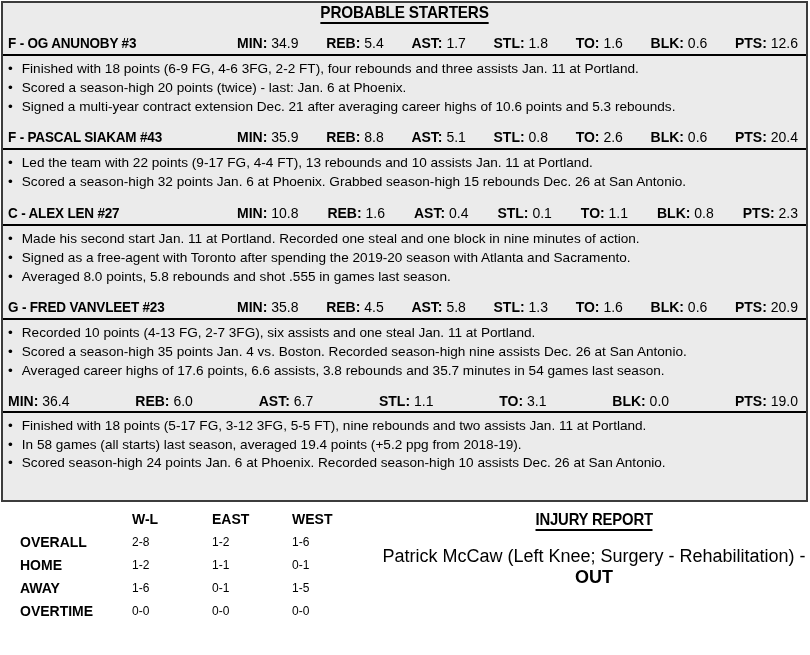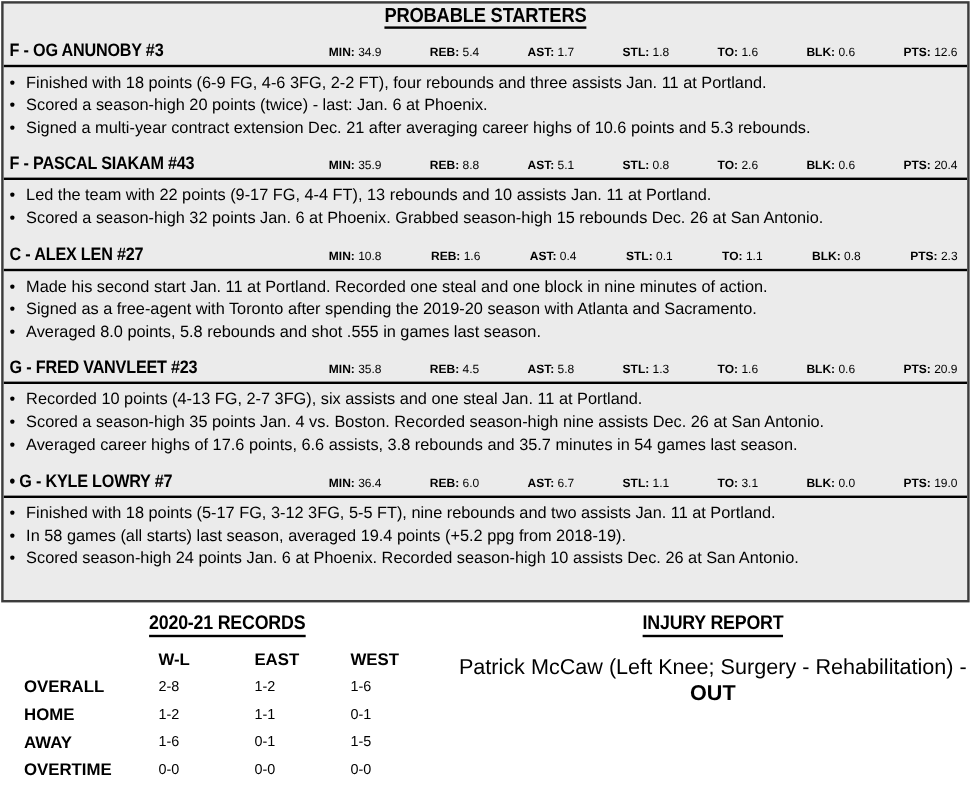--- a/index.html
+++ b/index.html
@@ -31,27 +31,27 @@
     letter-spacing: -0.2px;
   }
   .u { border-bottom: 2.5px solid #000; padding-bottom: 0px; }
   .player { margin-bottom: 11px; }
   .player-header {
     display: flex;
     align-items: baseline;
     border-bottom: 2.5px solid #000;
     padding: 1px 8px 2px 5px;
   }
-  .player-name-wrap { width: 266px; white-space: nowrap; }
+  .player-name-wrap { width: 229px; white-space: nowrap; }
   .player-name-wrap .cond { transform-origin: left; font-size: 15px; }
   .player-stats {
     flex: 1;
     display: flex;
     justify-content: space-between;
-    font-size: 10px;
+    font-size: 14px;
     white-space: nowrap;
   }
   .stat b { font-weight: bold; }
   .notes {
     list-style: none;
     margin-top: 4px;
     padding: 0 6px 0 5px;
     font-size: 13.6px;
     line-height: 18.8px;
   }
@@ -162,21 +162,20 @@
           </span>
         </div>
         <ul class="notes">
           <li>Recorded 10 points (4-13 FG, 2-7 3FG), six assists and one steal Jan. 11 at Portland.</li>
           <li>Scored a season-high 35 points Jan. 4 vs. Boston. Recorded season-high nine assists Dec. 26 at San Antonio.</li>
           <li>Averaged career highs of 17.6 points, 6.6 assists, 3.8 rebounds and 35.7 minutes in 54 games last season.</li>
         </ul>
       </section>
       <section class="player">
         <div class="player-header">
-          <span class="player-name-wrap"><span class="cond">• G - KYLE LOWRY #7</span></span>
           <span class="player-stats">
             <span class="stat"><b>MIN:</b> 36.4</span>
             <span class="stat"><b>REB:</b> 6.0</span>
             <span class="stat"><b>AST:</b> 6.7</span>
             <span class="stat"><b>STL:</b> 1.1</span>
             <span class="stat"><b>TO:</b> 3.1</span>
             <span class="stat"><b>BLK:</b> 0.0</span>
             <span class="stat"><b>PTS:</b> 19.0</span>
           </span>
         </div>
@@ -184,23 +183,20 @@
           <li>Finished with 18 points (5-17 FG, 3-12 3FG, 5-5 FT), nine rebounds and two assists Jan. 11 at Portland.</li>
           <li>In 58 games (all starts) last season, averaged 19.4 points (+5.2 ppg from 2018-19).</li>
           <li>Scored season-high 24 points Jan. 6 at Phoenix. Recorded season-high 10 assists Dec. 26 at San Antonio.</li>
         </ul>
       </section>
     </div>
 </div>
 
 <div class="bottom">
   <div class="records-col">
-    <div class="section-title">
-      <span class="cond u">2020-21 RECORDS</span>
-    </div>
     <div class="rec-table" id="recordsTable">
         <span class="rec-cell-header"></span>
         <span class="rec-cell-header">W-L</span>
         <span class="rec-cell-header">EAST</span>
         <span class="rec-cell-header">WEST</span>
         <span class="rec-cell-label">OVERALL</span>
         <span class="rec-cell-value">2-8</span>
         <span class="rec-cell-value">1-2</span>
         <span class="rec-cell-value">1-6</span>
         <span class="rec-cell-label">HOME</span>

